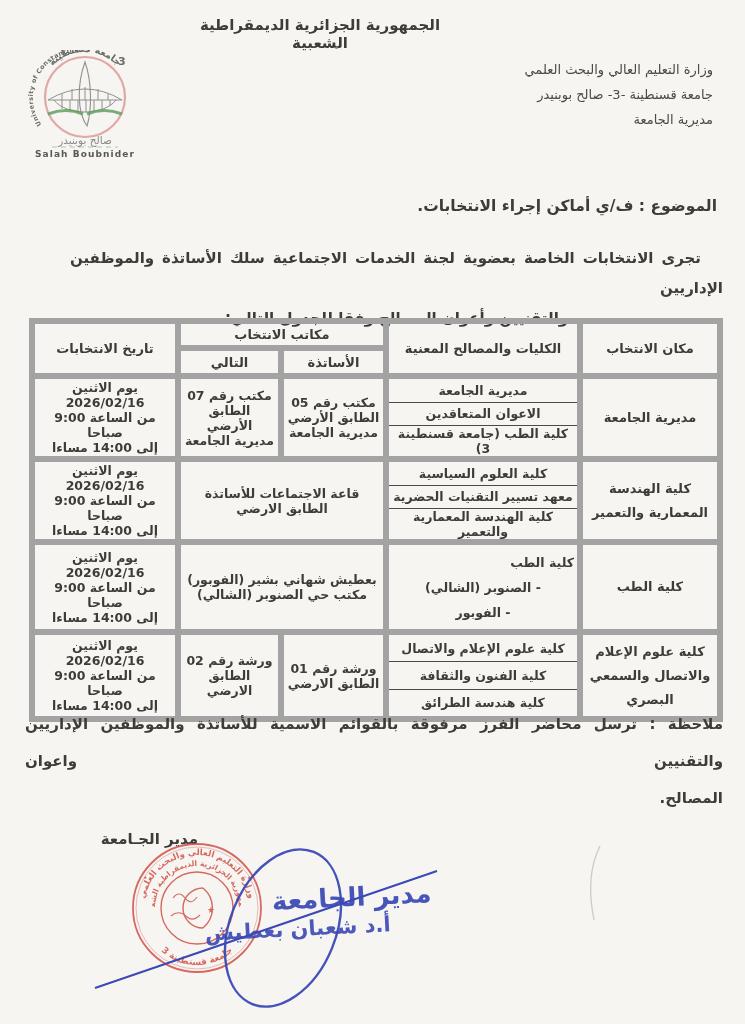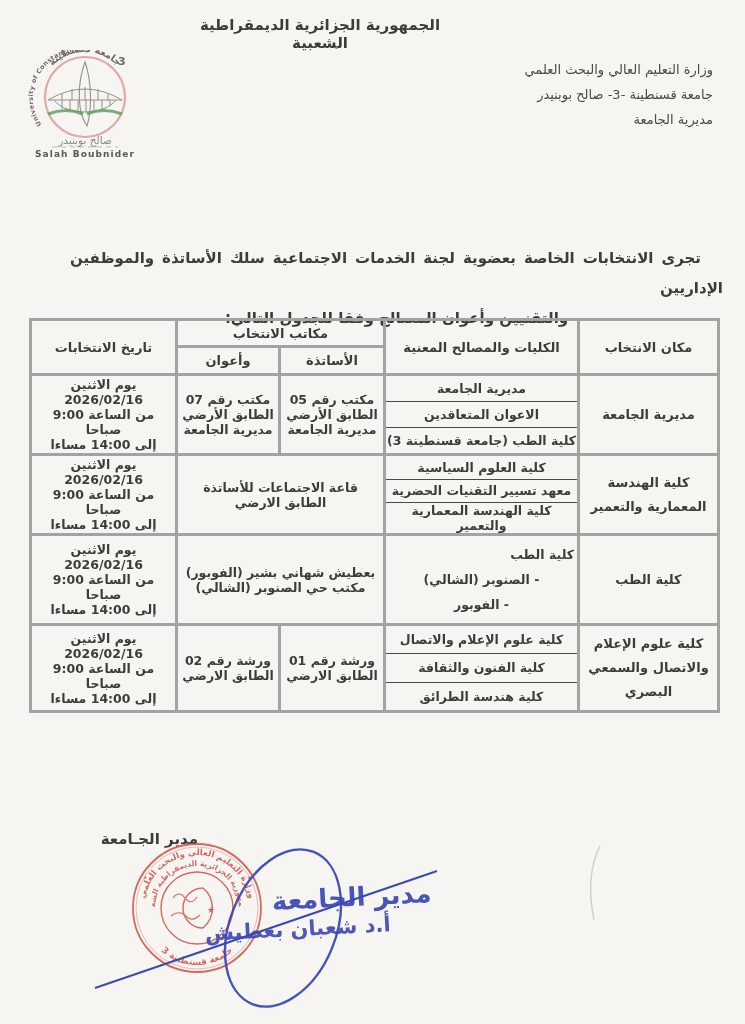--- a/index.html
+++ b/index.html
@@ -19,21 +19,21 @@
   .logo{position:absolute; left:14px; top:50px;}
   
   .subject{position:absolute; top:197px; right:36px; font-size:15.5px; font-weight:bold;}
   .intro{position:absolute; top:243px; right:30px; left:28px; font-size:15px; font-weight:bold; line-height:30px;margin-left:42px;}
   .intro .l1{display:block; text-align:justify; text-align-last:justify; text-indent:22px;}
   .intro .l2{display:block; text-align:center;}
   
   table.elections{position:absolute; top:318px; left:29px; width:688px;
     border-collapse:collapse; table-layout:fixed; direction:rtl;
     font-size:13px; font-weight:bold; color:#3d3c39;}
-  table.elections th, table.elections td{border:3px solid #a3a3a3; text-align:center; vertical-align:middle; padding:1px 3px;}
+  table.elections th, table.elections td{border:6px solid #a3a3a3; text-align:center; vertical-align:middle; padding:1px 3px;}
   table.elections{border:2px solid #4b4a46;}
   th.hd{font-size:13px;}
   .sm{font-size:12.5px; line-height:15px;}
   .place-cell{line-height:24px;}
   .fac-cell{padding:0 !important; position:relative;}
   .stk{position:absolute; inset:0; display:flex; flex-direction:column;}
   .stk > div{flex:1; display:flex; align-items:center; justify-content:center; border-bottom:1px solid #4b4a46; font-size:12.5px;}
   .stk > div:last-child{border-bottom:none;}
   .facblock{font-size:12.5px; line-height:25px; padding:2px 8px;}
   .facblock .t{display:block; text-align:right;}
@@ -83,20 +83,21 @@
     <path d="M 38,97 H 104" stroke="#63a063" stroke-width="1" stroke-dasharray="5 4" opacity="0.5"></path>
     <text x="71" y="107" font-size="9" font-weight="bold" fill="#5a5854" text-anchor="middle" letter-spacing="1.1">Salah Boubnider</text>
   </svg>
 
   <div class="ministry rtl">
     <div>وزارة التعليم العالي والبحث العلمي</div>
     <div>جامعة قسنطينة -3- صالح بوبنيدر</div>
     <div>مديرية الجامعة</div>
   </div>
 
+  <div class="subject rtl">الموضوع : ف/ي أماكن إجراء الانتخابات.</div>
 
   <div class="intro rtl">
     <span class="l1">تجرى الانتخابات الخاصة بعضوية لجنة الخدمات الاجتماعية سلك الأساتذة والموظفين الإداريين</span>
     <span class="l2">والتقنيين وأعوان المصالح وفقا للجدول التالي:</span>
   </div>
 
   <table class="elections">
     <colgroup>
       <col style="width:140px">
         <col style="width:194px">
@@ -106,21 +107,21 @@
     </colgroup>
     <thead>
       <tr style="height:27px">
         <th class="hd" rowspan="2">مكان الانتخاب</th>
         <th class="hd" rowspan="2">الكليات والمصالح المعنية</th>
         <th class="hd" colspan="2">مكاتب الانتخاب</th>
         <th class="hd" rowspan="2">تاريخ الانتخابات</th>
       </tr>
       <tr style="height:28px">
         <th class="hd">الأساتذة</th>
-        <th class="hd">وأعوان</th>
+        <th class="hd">التالي</th>
       </tr>
     </thead>
     <tbody>
       <tr style="height:75px">
         <td class="place-cell">مديرية الجامعة</td>
         <td class="fac-cell">
           <div class="stk">
             <div>مديرية الجامعة</div>
             <div>الاعوان المتعاقدين</div>
             <div>كلية الطب (جامعة قسنطينة 3)</div>
@@ -197,20 +198,24 @@
         </td>
         <td class="sm">
           <span style="display:block">يوم الاثنين 2026/02/16</span>
           <span style="display:block">من الساعة 9:00 صباحا</span>
           <span style="display:block">إلى 14:00 مساءا</span>
         </td>
       </tr>
     </tbody>
   </table>
 
+  <div class="note rtl">
+    <span class="l1">ملاحظة : ترسل محاضر الفرز مرفوقة بالقوائم الاسمية للأساتذة والموظفين الإداريين والتقنيين واعوان</span>
+    <span class="l2">المصالح.</span>
+  </div>
 
 
   <div class="sign-title rtl">مدير الجـامعة</div>
 
   <svg class="sig" width="600" height="206" viewBox="0 0 600 206">
     <defs>
       <path id="stTop" d="M 89,90 A 53,53 0 0 1 195,90"></path>
       <path id="stInner" d="M 100,90 A 42,42 0 0 1 184,90"></path>
       <path id="stBottom" d="M 89,94 A 53,53 0 0 0 195,94"></path>
     </defs>

